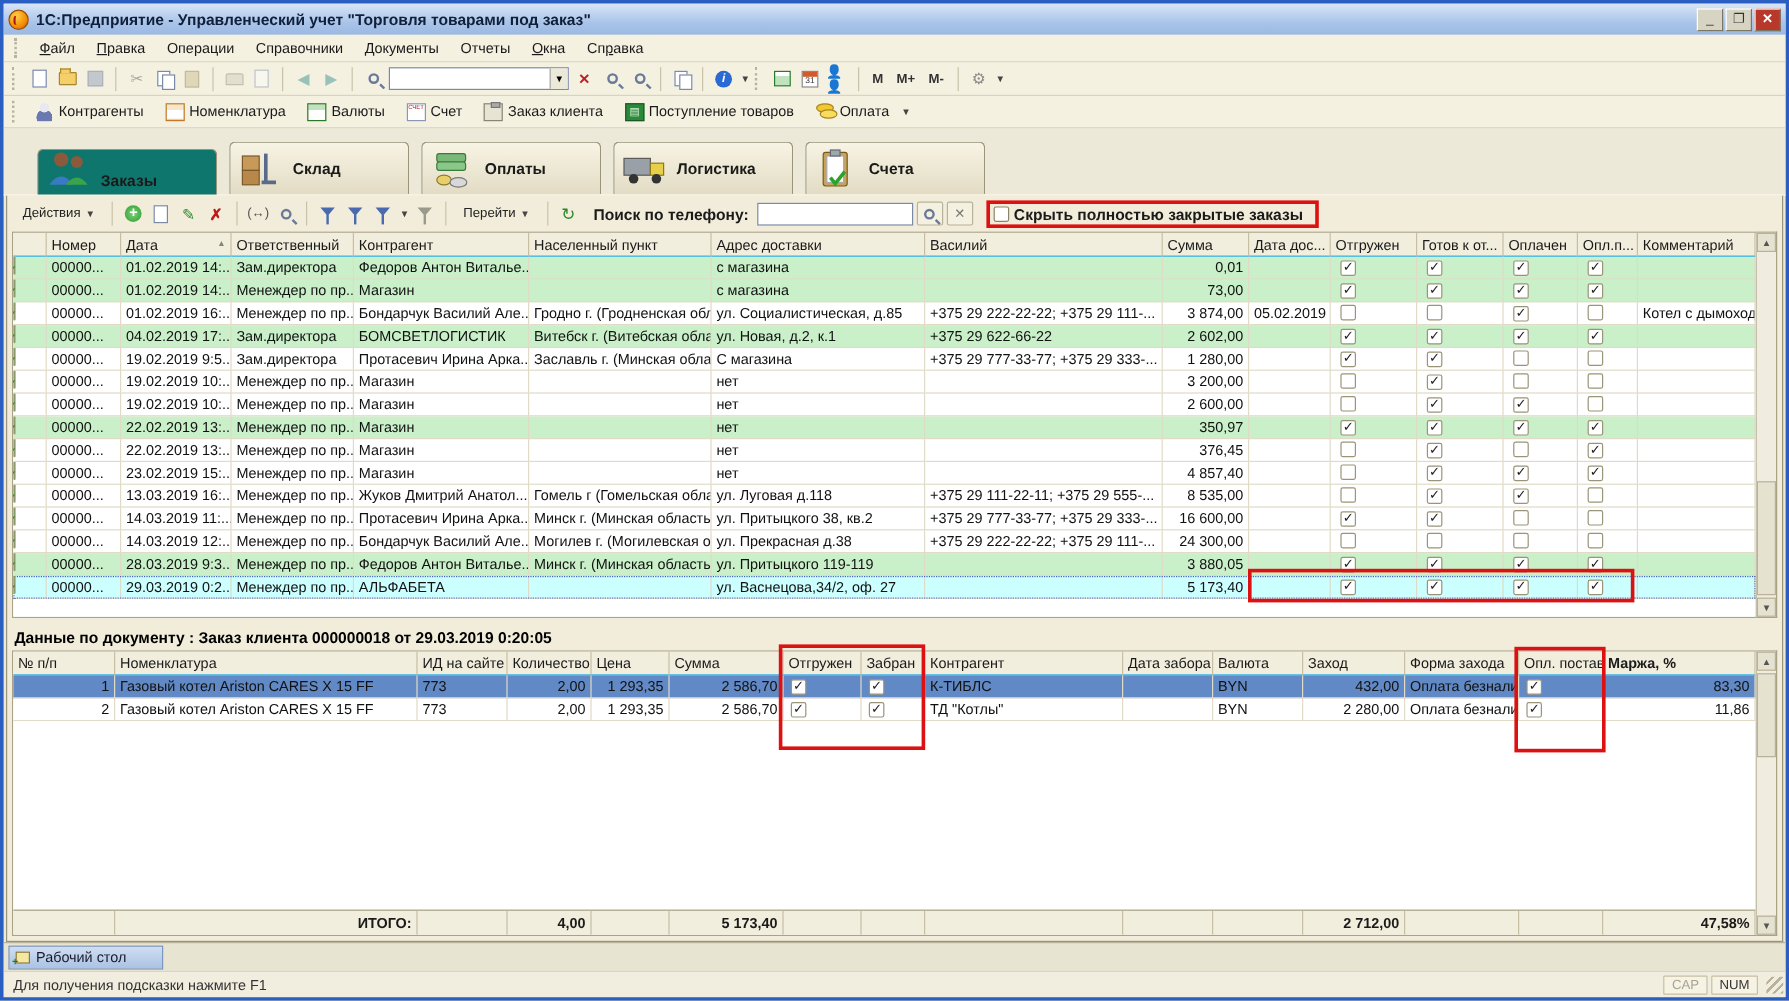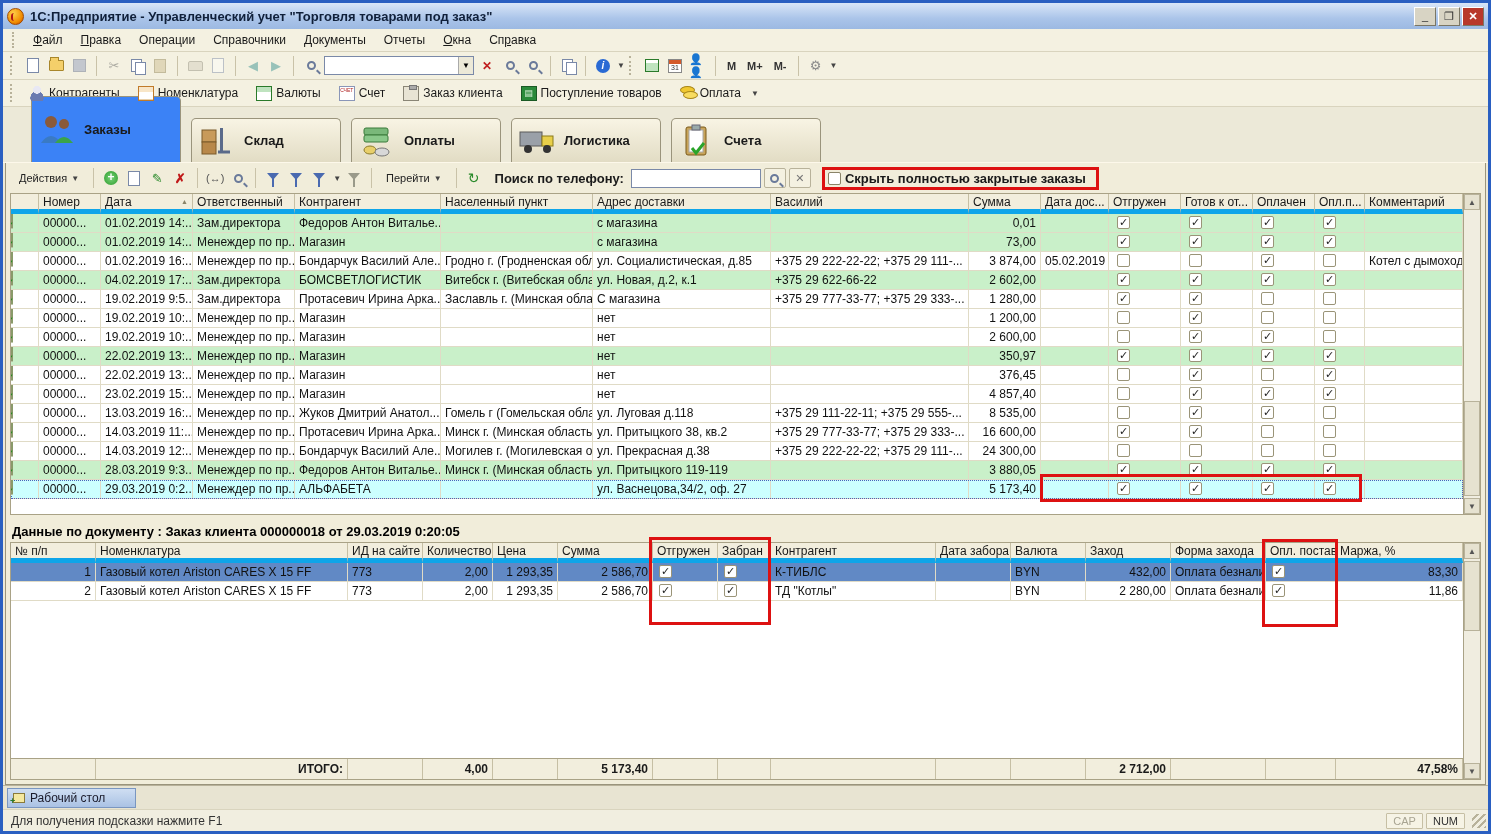--- a/index.html
+++ b/index.html
@@ -88,21 +88,21 @@
   .qi-coins::before,.qi-coins::after{ content:""; position:absolute; width:13px; height:6px;
         border-radius:50%; background:#f0c830; border:1px solid #a8861a; }
   .qi-coins::after{ top:5px; left:3px; background:#f8dc60; }
 
   
   .tabstrip { height:56px; background:#ece9d8; display:flex; align-items:flex-end;
               padding:4px 0 0 28px; gap:10px; flex:0 0 auto; border-bottom:1px solid #fdf8ea;}
   .tab { width:150px; height:44px; border:1px solid #9a947c; border-bottom:none;
          border-radius:5px 5px 0 0; background:linear-gradient(#f8f4e4,#e2dcc4);
          display:flex; align-items:center; gap:8px; padding:4px 6px; }
-  .tab.active { height:66px; background:#3b82f6; box-shadow:0 -2px 0 #fbe8b8 inset?; }
+  .tab.active { height:38px; background:#0f766e; box-shadow:0 -2px 0 #fbe8b8 inset?;align-items:flex-end; }
   .tab-label { font-size:13px; font-weight:bold; color:#1a1a1a; }
   .tab-ico { width:38px; height:34px; flex:0 0 auto; }
 
   
   .panel { flex:1 1 auto; background:#f1edda; border:1px solid #9a947c; border-top:none;
            margin:0 2px; display:flex; flex-direction:column; overflow:hidden; }
 
   .actionbar { height:30px; display:flex; align-items:center; gap:3px; padding:0 6px;
                flex:0 0 auto; }
   .abtn { font-size:11px; color:#222; padding:3px 6px; border:1px solid transparent; display:flex; align-items:center; gap:3px;}
@@ -123,21 +123,21 @@
             padding:1px 10px 1px 3px; margin-left:8px; }
   .cbox { width:13px; height:13px; border:1px solid #8a8468; background:#fff; border-radius:2px;
           display:inline-flex; align-items:center; justify-content:center; font-size:11px; color:#222;}
   .hide-label { font-size:13px; font-weight:bold; color:#1a1a1a; white-space:nowrap; }
 
   
   .tablewrap { position:relative; margin:0 4px; flex:0 0 auto; display:flex; }
   .tbl { border:1px solid #a9a286; background:#fff; flex:1 1 auto; overflow:hidden; }
   .thead { display:flex; height:20px; background:#f2eedd; }
   .th { font-size:12px; color:#1a1a1a; padding:2px 4px; border-right:1px solid #c6bfa4;
-        border-bottom:5px solid #0ea5e9; white-space:nowrap; overflow:hidden; flex:0 0 auto;
+        border-bottom:1px solid #0ea5e9; white-space:nowrap; overflow:hidden; flex:0 0 auto;
         display:flex; align-items:center; }
   .sortmark { font-size:7px; color:#8a8468; margin-left:auto; }
   .tr { display:flex; height:19px; background:#fff; }
   .tr.green { background:#c9f0c9; }
   .tr.selected { background:#ccffff; outline:1px dotted #4a62b8; outline-offset:-1px; }
   .tr.bluesel { background:#6189c5; }
   .td { font-size:12px; color:#111; padding:2px 4px; border-right:1px solid #e0dbc6;
         border-bottom:1px solid #e0dbc6; white-space:nowrap; overflow:hidden; flex:0 0 auto; }
   .td.r { text-align:right; }
   .cb { width:13px; height:13px; border:1px solid #9a9478; background:#fff; border-radius:2px;
@@ -572,21 +572,21 @@
             </div>
             <div class="tr white">
               <div class="td" style="width: 28px; padding: 0px;"><span class="rowicon"></span></div>
               <div class="td" style="width: 62px;">00000...</div>
               <div class="td" style="width: 92px;">19.02.2019 10:...</div>
               <div class="td" style="width: 102px;">Менеждер по пр...</div>
               <div class="td" style="width: 146px;">Магазин</div>
               <div class="td" style="width: 152px;"></div>
               <div class="td" style="width: 178px;">нет</div>
               <div class="td" style="width: 198px;"></div>
-              <div class="td r" style="width: 72px;">1 200,00</div>
+              <div class="td r" style="width: 72px;">3 200,00</div>
               <div class="td" style="width: 68px;"></div>
               <div class="td" style="width: 72px; padding: 1px 0px;"><span class="cb"></span></div>
               <div class="td" style="width: 72px; padding: 1px 0px;"><span class="cb">✓</span></div>
               <div class="td" style="width: 62px; padding: 1px 0px;"><span class="cb"></span></div>
               <div class="td" style="width: 50px; padding: 1px 0px;"><span class="cb"></span></div>
               <div class="td" style="width: 130px; flex: 1 1 auto;"></div>
             </div>
             <div class="tr white">
               <div class="td" style="width: 28px; padding: 0px;"><span class="rowicon"></span></div>
               <div class="td" style="width: 62px;">00000...</div>
@@ -795,21 +795,21 @@
             </div>
             <div class="th" style="width: 85px;">
               <span>Заход</span>
             </div>
             <div class="th" style="width: 95px;">
               <span>Форма захода</span>
             </div>
             <div class="th" style="width: 70px;">
               <span>Опл. поставщ...</span>
             </div>
-            <div class="th" style="width: 118px; flex: 1 1 auto;">
+            <div class="th" style="width: 118px; flex: 1 1 auto; font-weight: bold;">
               <span>Маржа, %</span>
             </div>
           </div>
         <div id="doc-body">
             <div class="tr bluesel">
               <div class="td r" style="width: 85px;">1</div>
               <div class="td" style="width: 252px;">Газовый котел Ariston CARES X 15 FF</div>
               <div class="td" style="width: 75px;">773</div>
               <div class="td r" style="width: 70px;">2,00</div>
               <div class="td r" style="width: 65px;">1 293,35</div>

